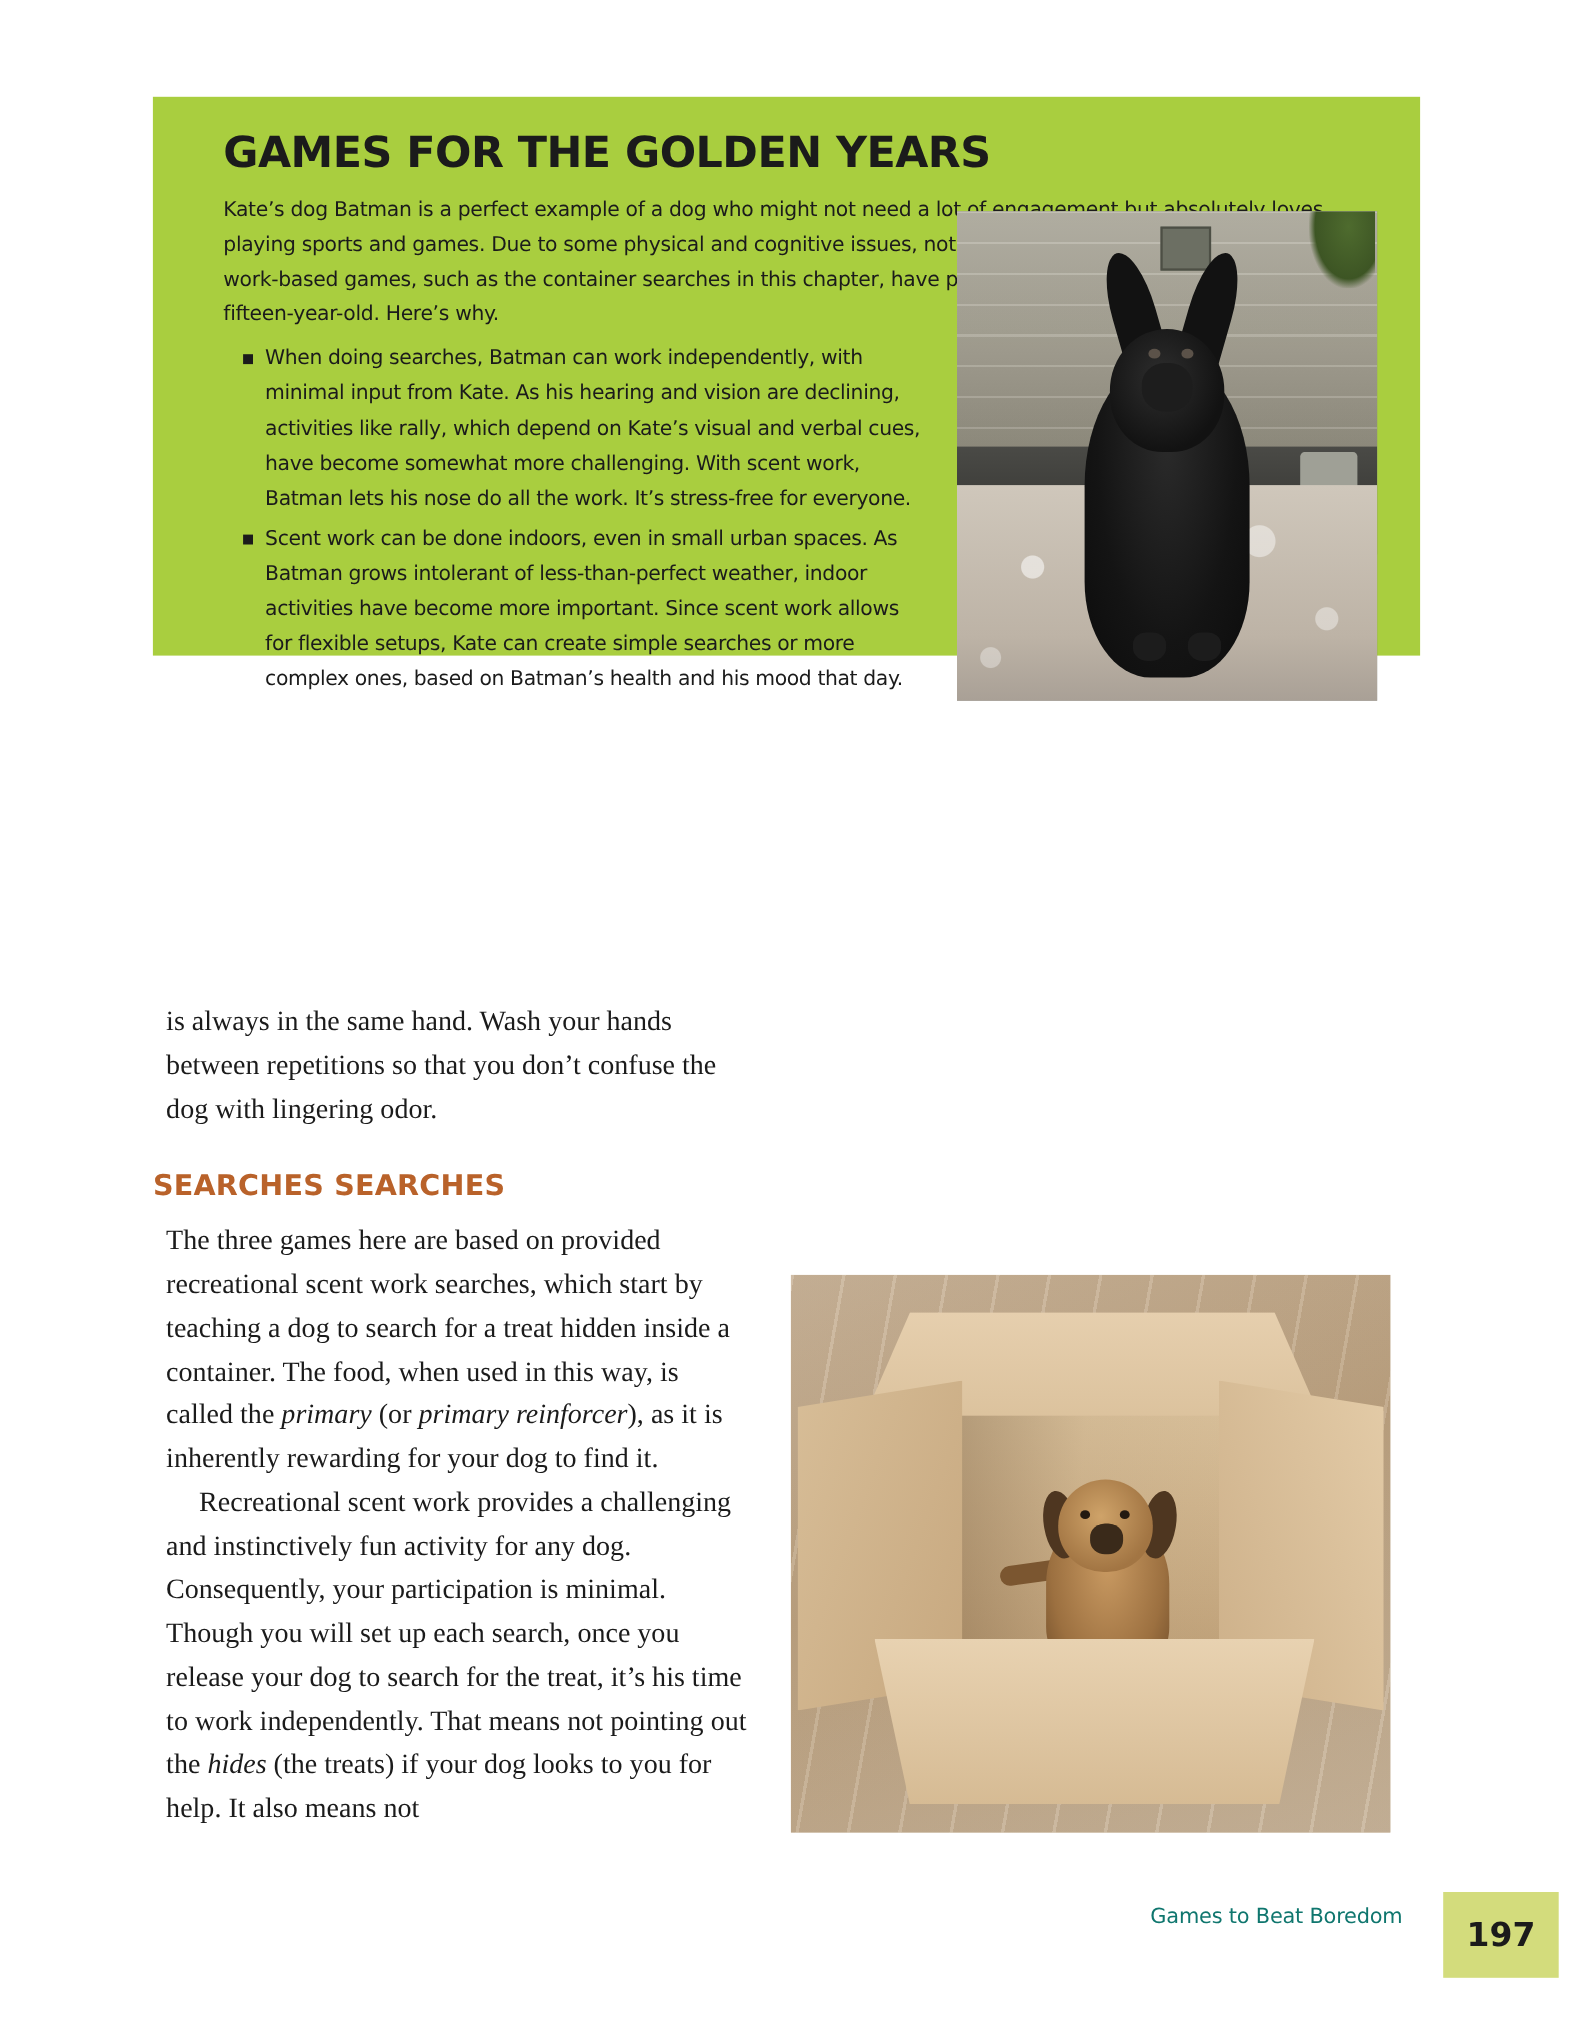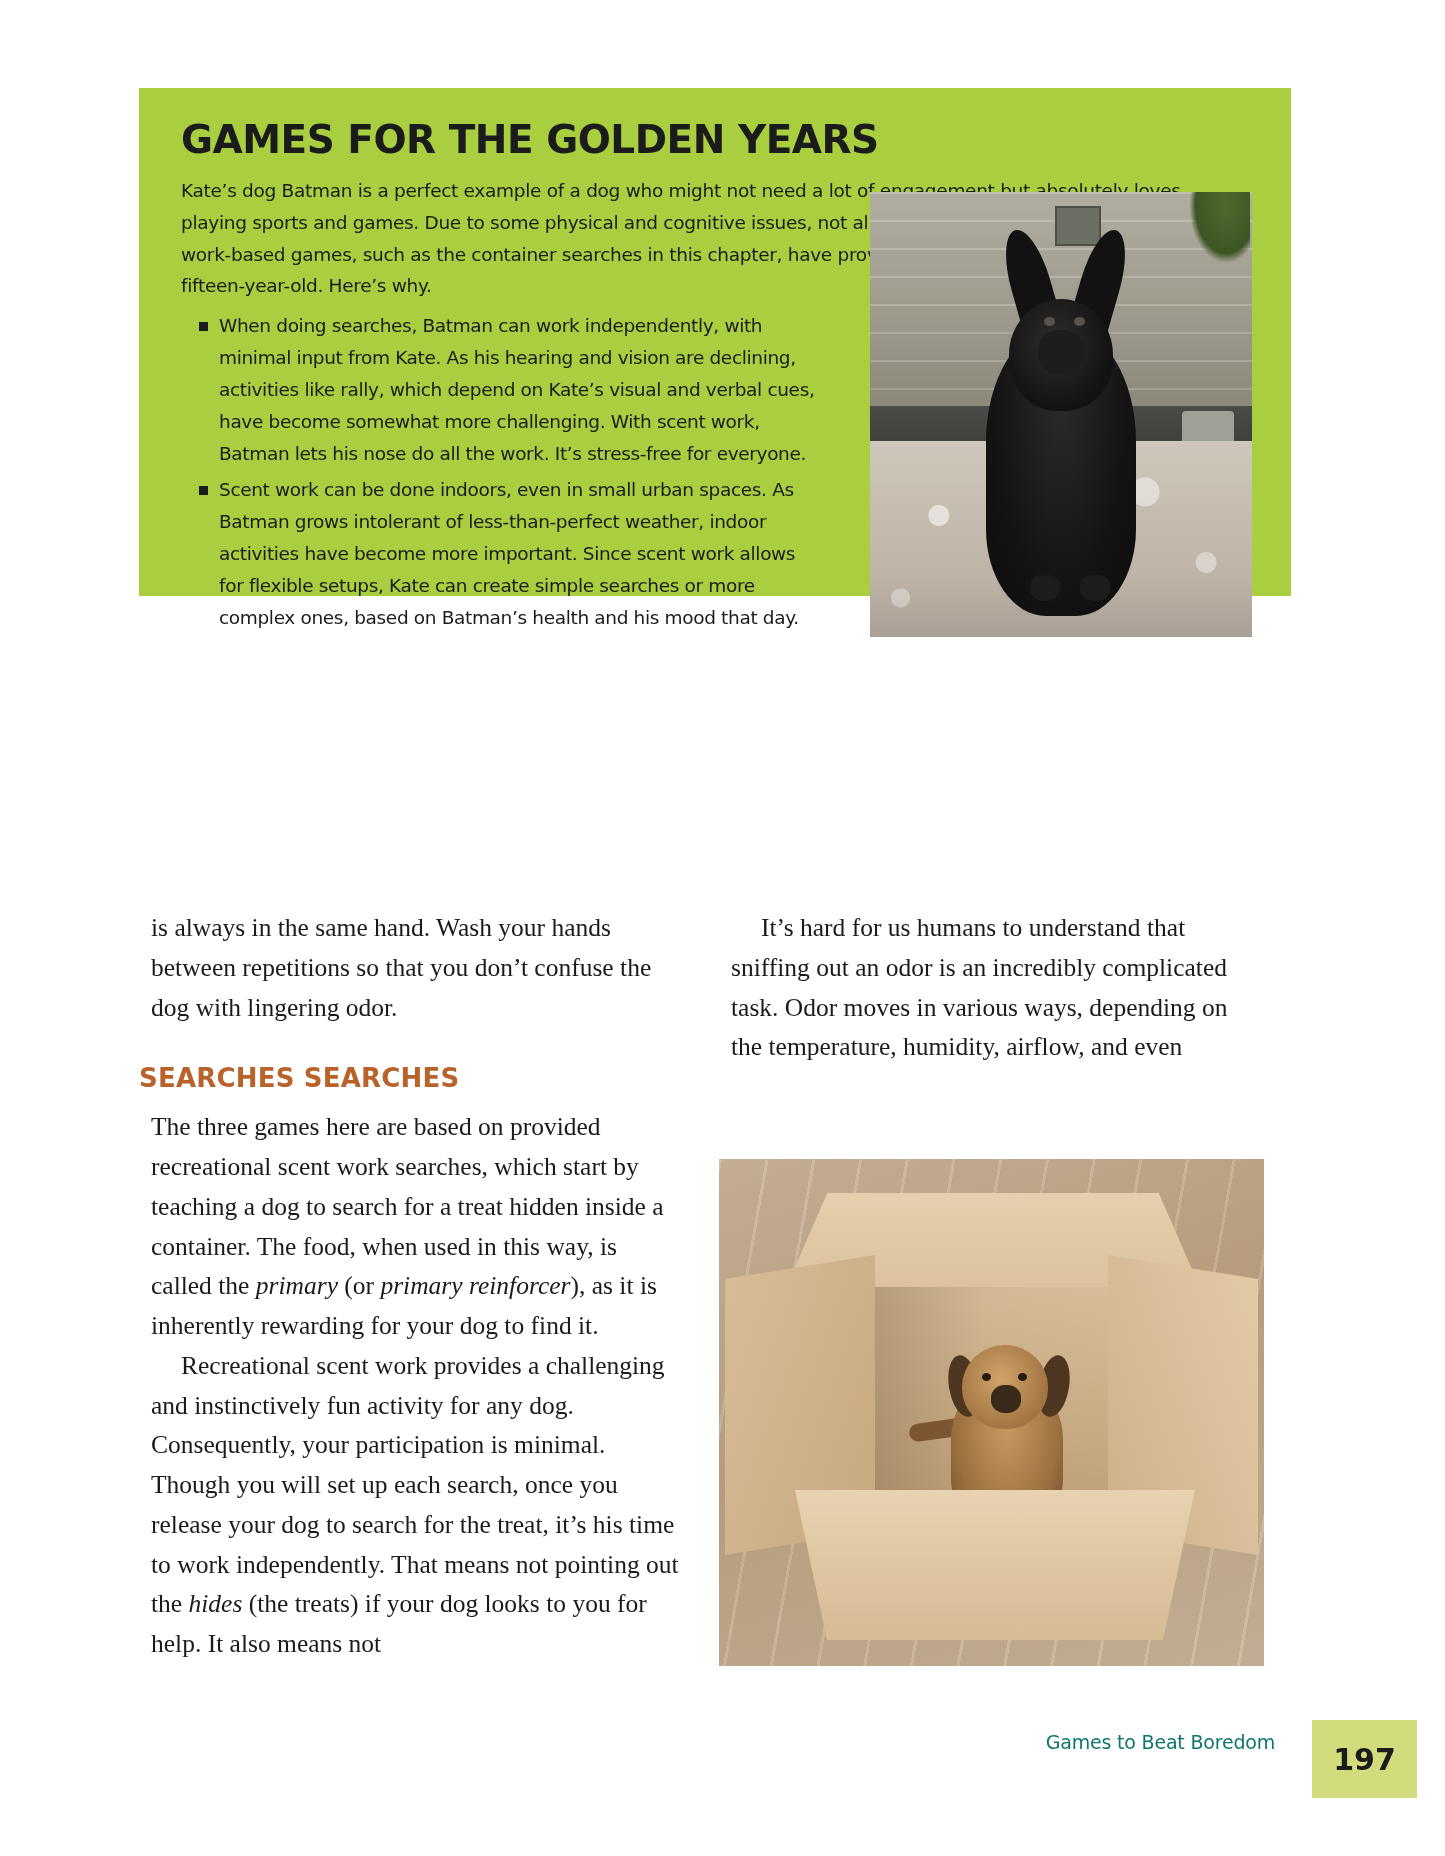--- a/index.html
+++ b/index.html
@@ -24,21 +24,21 @@
 
   
   .callout {
     position: absolute;
     left: 139px;
     top: 88px;
     width: 1152px;
     height: 508px;
     background: #a9ce3f;
     box-sizing: border-box;
-    padding: 32px 42px 20px 42px;
+    padding: 32px 42px 20px 64px;
   }
 
   .callout-title {
     font-family: "DejaVu Sans", sans-serif;
     font-weight: bold;
     font-size: 39px;
     letter-spacing: -0.5px;
     color: #1b1b1b;
     margin: 0 0 14px 0;
     line-height: 1.05;
@@ -356,21 +356,20 @@
   </div>
 
   <div class="col-left">
     <p class="body-p">is always in the same hand. Wash your hands between repetitions so that you don’t confuse the dog with lingering odor.</p>
     <h2 class="section-head">SEARCHES SEARCHES</h2>
     <p class="body-p"><span>The three games here are based on provided recreational scent work searches, which start by teaching a dog to search for a treat hidden inside a container. The food, when used in this way, is called the </span><em>primary</em><span> (or </span><em>primary reinforcer</em><span>), as it is inherently rewarding for your dog to find it.</span></p>
     <p class="body-p indent"><span>Recreational scent work provides a challenging and instinctively fun activity for any dog. Consequently, your participation is minimal. Though you will set up each search, once you release your dog to search for the treat, it’s his time to work independently. That means not pointing out the </span><em>hides</em><span> (the treats) if your dog looks to you for help. It also means not</span></p>
   </div>
 
   <div class="col-right">
-    <p class="body-p indent">It’s hard for us humans to understand that sniffing out an odor is an incredibly complicated task. Odor moves in various ways, depending on the temperature, humidity, airflow, and even</p>
   </div>
 
   <div class="box-photo">
     <div class="bp-floor"></div>
     <div class="bp-floor-lines"></div>
     <div class="bp-flap-back"></div>
     <div class="bp-inner"></div>
     <div class="bp-inner-shadow"></div>
     <div class="bp-flap-left"></div>
     <div class="bp-flap-right"></div>

